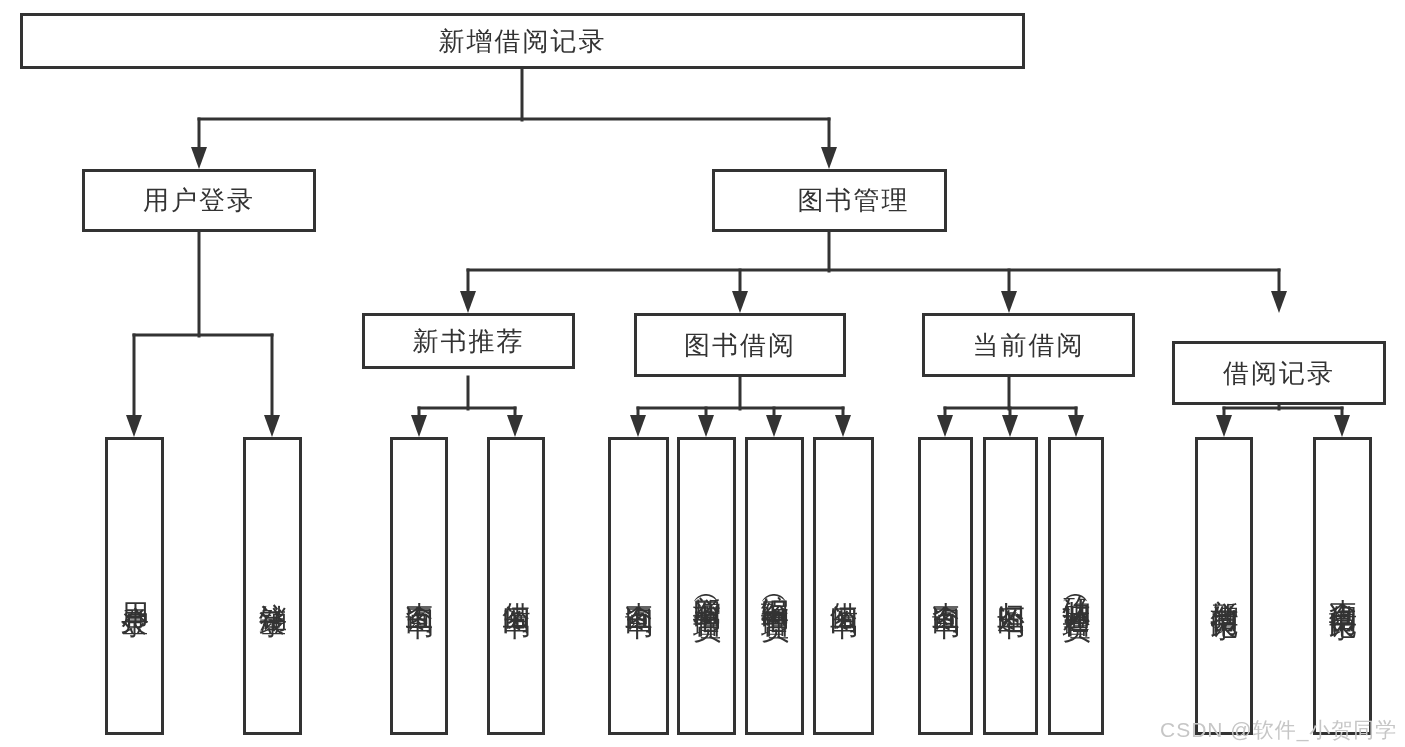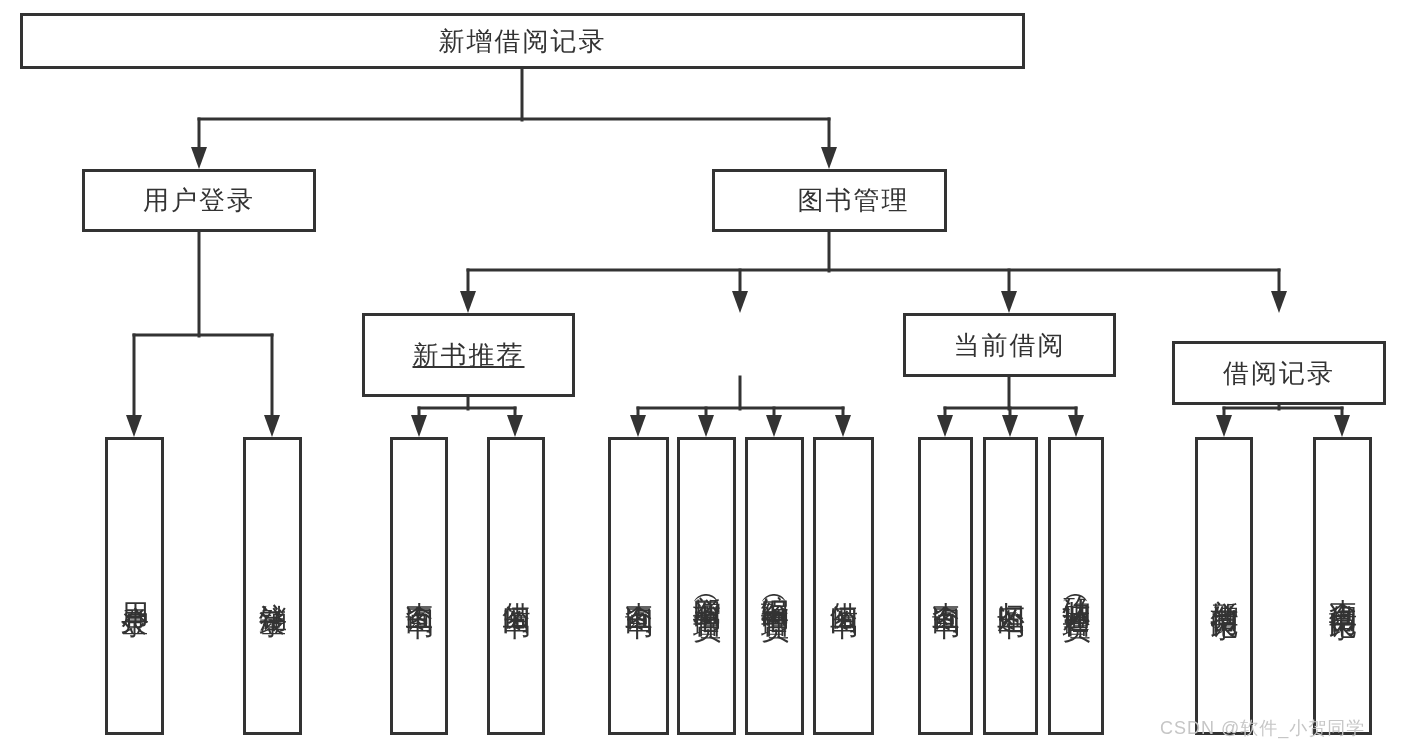--- a/index.html
+++ b/index.html
@@ -33,21 +33,21 @@
     writing-mode: vertical-rl;
     text-orientation: mixed;
     font-size: 28px;
     letter-spacing: 3px;
     line-height: 1;
   }
   .watermark {
     position: absolute;
     left: 1160px;
     top: 716px;
-    font-size: 18px;
+    font-size: 21px;
     letter-spacing: 1px;
     color: var(--watermark, #c6c6c6);
     z-index: 5;
     white-space: nowrap;
   }
 </style>
 </head>
 <body>
 
 <div class="canvas">
@@ -132,24 +132,27 @@
     <span>新增借阅记录</span>
   </div>
 
   <div class="node h" style="left:82px; top:169px; width:234px; height:63px;">
     <span>用户登录</span>
   </div>
   <div class="node h" style="left:712px; top:169px; width:235px; height:63px;padding-left:48px;">
     <span>图书管理</span>
   </div>
 
-  <div class="node h" style="left:362px; top:313px; width:213px; height:84px;text-decoration:underline;">
+  <div class="node h" style="left:362px; top:313px; width:213px; height:56px;">
     <span>新书推荐</span>
   </div>
-  <div class="node h" style="left:903px; top:313px; width:213px; height:64px;">
+  <div class="node h" style="left:634px; top:313px; width:212px; height:64px;">
+    <span>图书借阅</span>
+  </div>
+  <div class="node h" style="left:922px; top:313px; width:213px; height:64px;">
     <span>当前借阅</span>
   </div>
   <div class="node h" style="left:1172px; top:313px; width:214px; height:64px;margin-top:28px;">
     <span>借阅记录</span>
   </div>
 
   <div class="node v" style="left:105px; top:437px; width:59px; height:298px;">
     <span>用户登录</span>
   </div>
   <div class="node v" style="left:243px; top:437px; width:59px; height:298px;">

